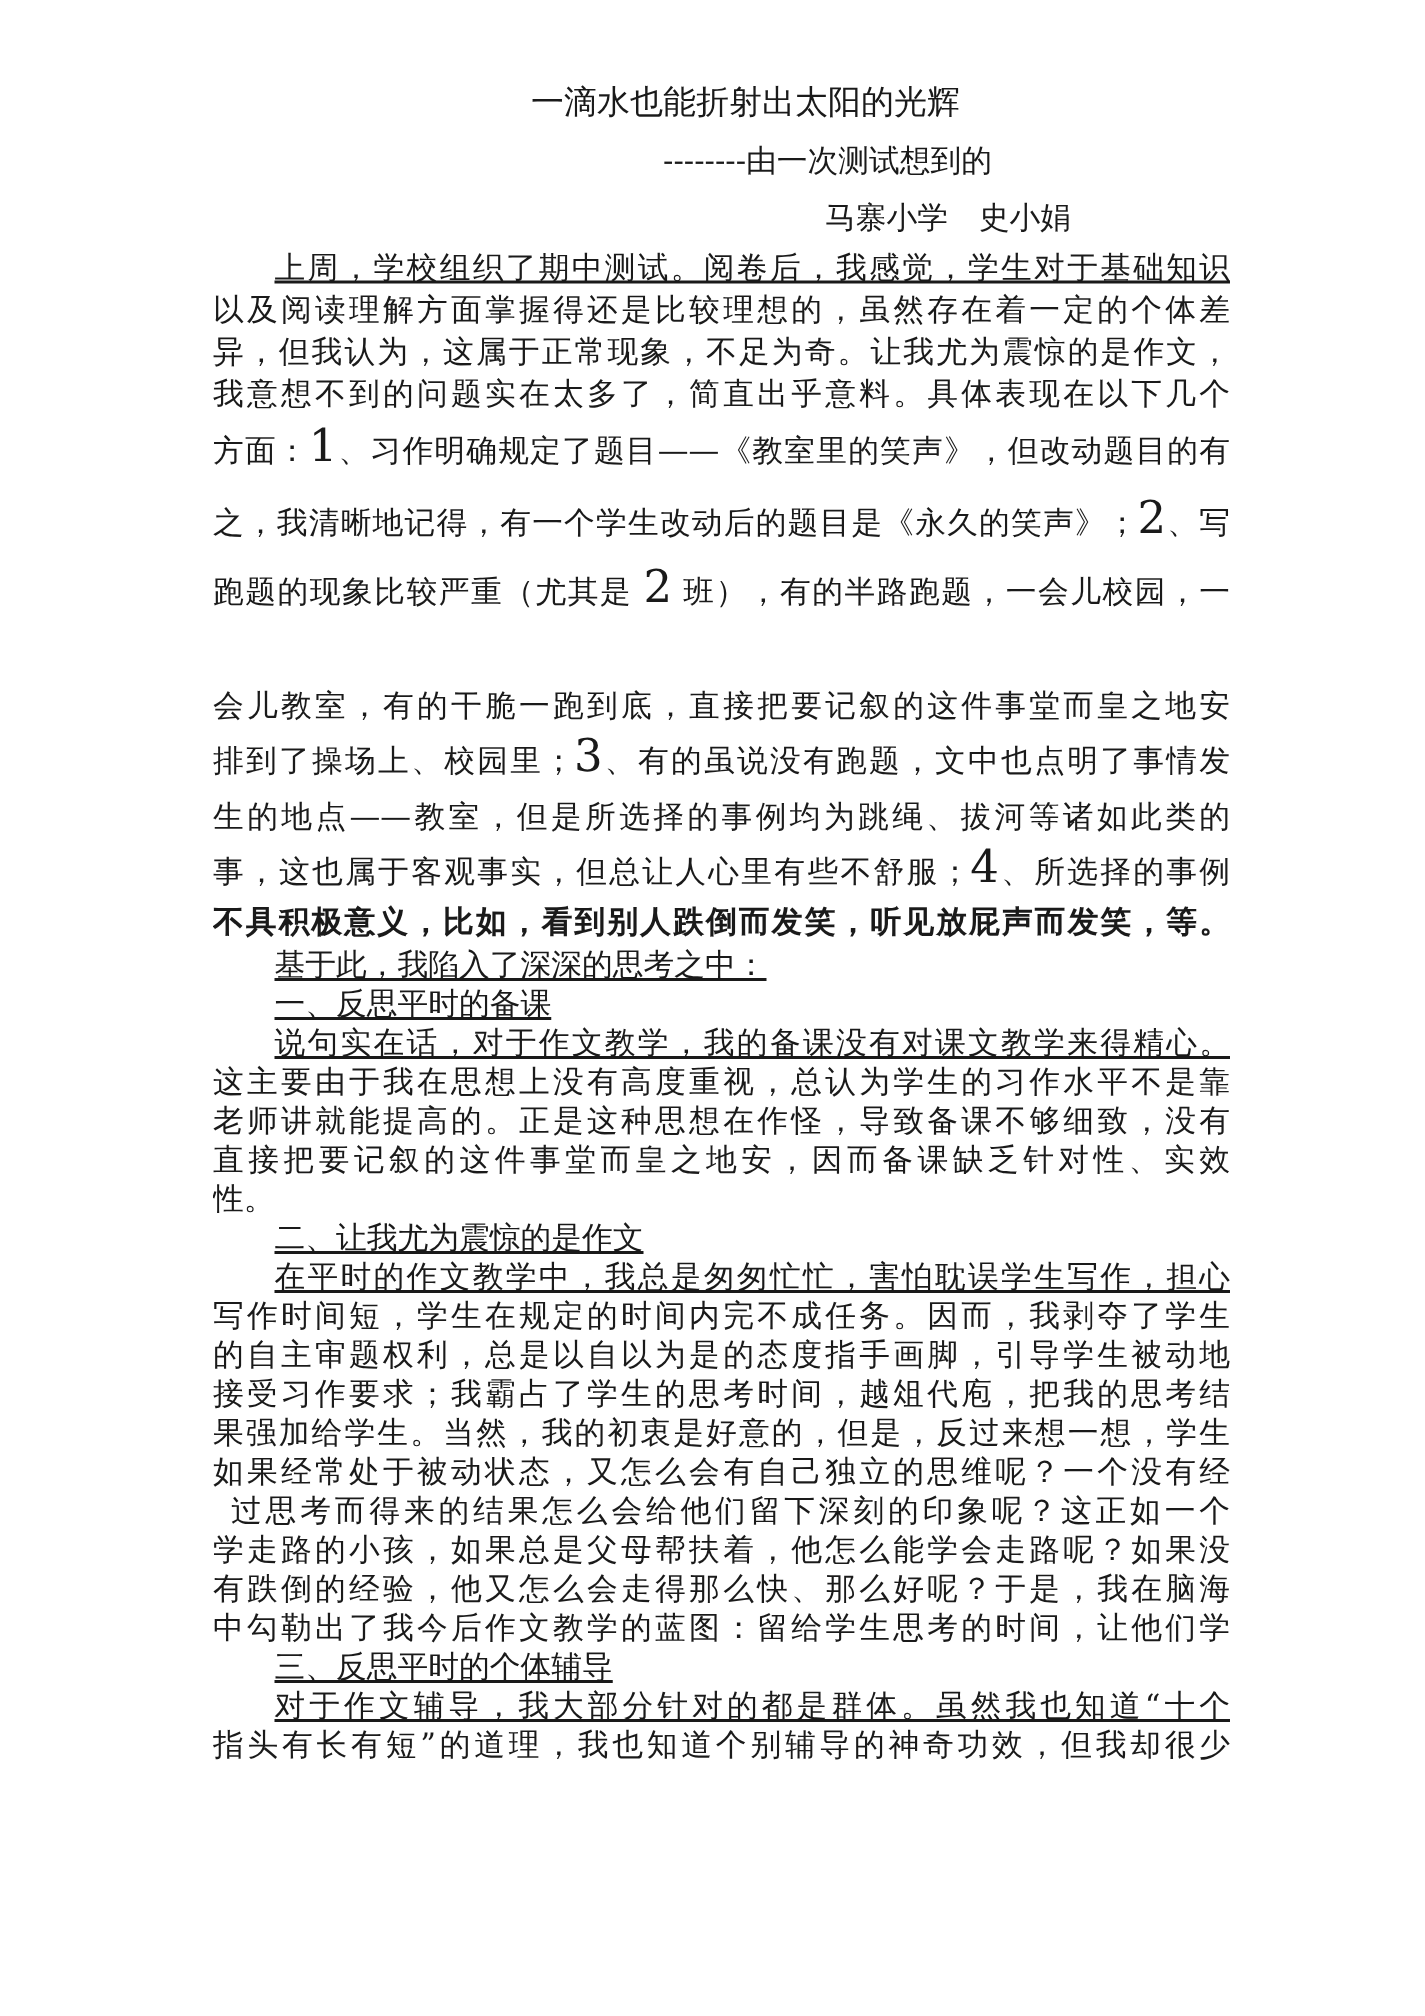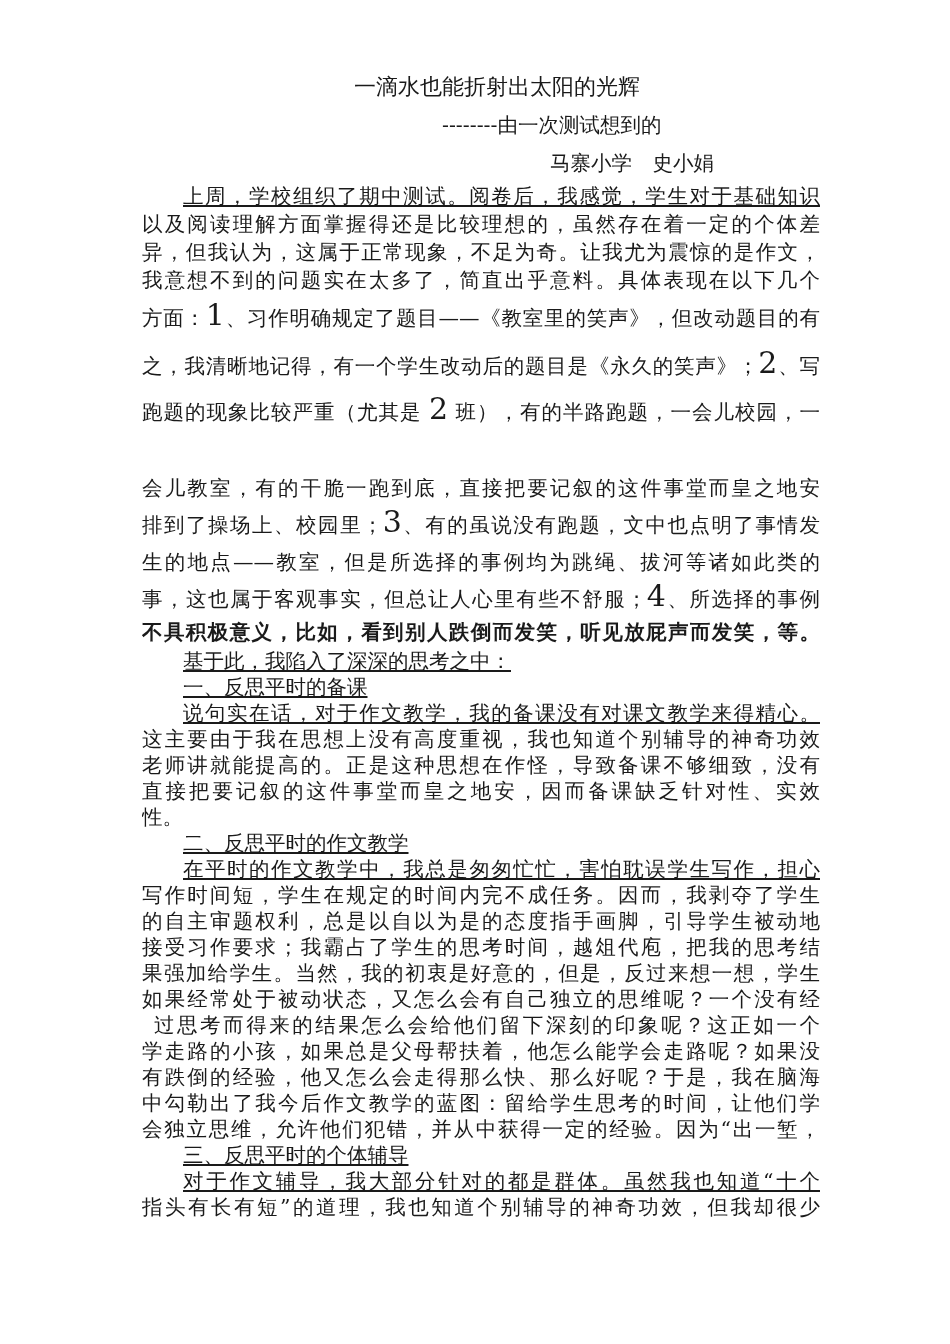--- a/index.html
+++ b/index.html
@@ -4,21 +4,21 @@
 <style>
   html, body { margin: 0; padding: 0; background: #ffffff; }
   .page {
     width: 950px;
     height: 1344px;
     background: #ffffff;
     color: #1a1a1a;
     font-family: "DejaVu Serif", "Liberation Serif", serif;
     overflow: hidden;
     box-sizing: border-box;
-    padding-top: 68px;
+    padding-top: 50px;
   }
   .content {
     width: 678px;
     margin-left: 142px;
     font-size: 20.5px;
   }
   .head-line { line-height: 38px; white-space: pre; }
   .doc-title { text-align: center; padding-left: 32px; font-size: 22px; }
   .doc-subtitle { padding-left: 300px; }
   .doc-author { padding-left: 408px; }
@@ -48,34 +48,33 @@
         <div class="line fill" style="line-height: 48px;"><span>之，我清晰地记得，有一个学生改动后的题目是《永久的笑声》；</span><span class="num">2</span><span>、写</span></div>
         <div class="line fill" style="line-height: 44px;"><span>跑题的现象比较严重（尤其是 </span><span class="num">2</span><span> 班），有的半路跑题，一会儿校园，一</span></div>
         <div class="line fill" style="line-height: 38px; margin-top: 35px;"><span>会儿教室，有的干脆一跑到底，直接把要记叙的这件事堂而皇之地安</span></div>
         <div class="line fill" style="line-height: 37px;"><span>排到了操场上、校园里；</span><span class="num">3</span><span>、有的虽说没有跑题，文中也点明了事情发</span></div>
         <div class="line fill" style="line-height: 37px;"><span>生的地点——教室，但是所选择的事例均为跳绳、拔河等诸如此类的</span></div>
         <div class="line fill" style="line-height: 36px;"><span>事，这也属于客观事实，但总让人心里有些不舒服；</span><span class="num">4</span><span>、所选择的事例</span></div>
         <div class="line fill" style="line-height: 31px; font-weight: bold;"><span>不具积极意义，比如，看到别人跌倒而发笑，听见放屁声而发笑，等。</span></div>
         <div class="line ind" style="line-height: 26px;"><span>基于此，我陷入了深深的思考之中：</span></div>
         <div class="line ind" style="line-height: 26px;"><span>一、反思平时的备课</span></div>
         <div class="line fill ind" style="line-height: 26px;"><span>说句实在话，对于作文教学，我的备课没有对课文教学来得精心。</span></div>
-        <div class="line fill" style="line-height: 26px;"><span>这主要由于我在思想上没有高度重视，我也知道个别辅导的神奇功效</span></div>
+        <div class="line fill" style="line-height: 26px;"><span>这主要由于我在思想上没有高度重视，总认为学生的习作水平不是靠</span></div>
         <div class="line fill" style="line-height: 26px;"><span>老师讲就能提高的。正是这种思想在作怪，导致备课不够细致，没有</span></div>
         <div class="line fill" style="line-height: 26px;"><span>直接把要记叙的这件事堂而皇之地安，因而备课缺乏针对性、实效</span></div>
         <div class="line" style="line-height: 26px;"><span>性。</span></div>
-        <div class="line ind" style="line-height: 26px;"><span>二、反思平时的作文教学</span></div>
+        <div class="line ind" style="line-height: 26px;"><span>二、让我尤为震惊的是作文</span></div>
         <div class="line fill ind" style="line-height: 26px;"><span>在平时的作文教学中，我总是匆匆忙忙，害怕耽误学生写作，担心</span></div>
         <div class="line fill" style="line-height: 26px;"><span>写作时间短，学生在规定的时间内完不成任务。因而，我剥夺了学生</span></div>
         <div class="line fill" style="line-height: 26px;"><span>的自主审题权利，总是以自以为是的态度指手画脚，引导学生被动地</span></div>
         <div class="line fill" style="line-height: 26px;"><span>接受习作要求；我霸占了学生的思考时间，越俎代庖，把我的思考结</span></div>
         <div class="line fill" style="line-height: 26px;"><span>果强加给学生。当然，我的初衷是好意的，但是，反过来想一想，学生</span></div>
         <div class="line fill" style="line-height: 26px;"><span>如果经常处于被动状态，又怎么会有自己独立的思维呢？一个没有经</span></div>
         <div class="line fill" style="line-height: 26px; margin-left: 12px;"><span>过思考而得来的结果怎么会给他们留下深刻的印象呢？这正如一个</span></div>
         <div class="line fill" style="line-height: 26px;"><span>学走路的小孩，如果总是父母帮扶着，他怎么能学会走路呢？如果没</span></div>
         <div class="line fill" style="line-height: 26px;"><span>有跌倒的经验，他又怎么会走得那么快、那么好呢？于是，我在脑海</span></div>
         <div class="line fill" style="line-height: 26px;"><span>中勾勒出了我今后作文教学的蓝图：留给学生思考的时间，让他们学</span></div>
-        <div class="line fill" style="line-height: 26px;"><span>会独立思维，允许他们犯错，并从中获得一定的经验。因为“出一堑，</span></div>
         <div class="line ind" style="line-height: 26px;"><span>三、反思平时的个体辅导</span></div>
         <div class="line fill ind" style="line-height: 26px;"><span>对于作文辅导，我大部分针对的都是群体。虽然我也知道“十个</span></div>
         <div class="line fill" style="line-height: 26px;"><span>指头有长有短”的道理，我也知道个别辅导的神奇功效，但我却很少</span></div>
       </div>
   </div>
 </div>
 
 </body></html>

